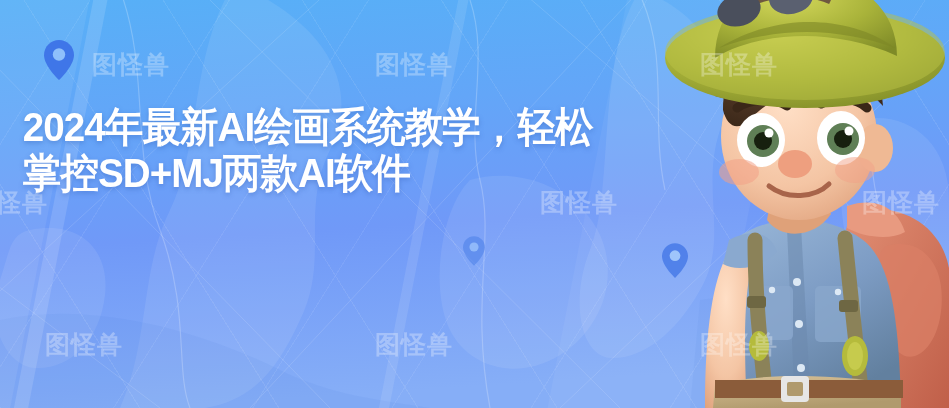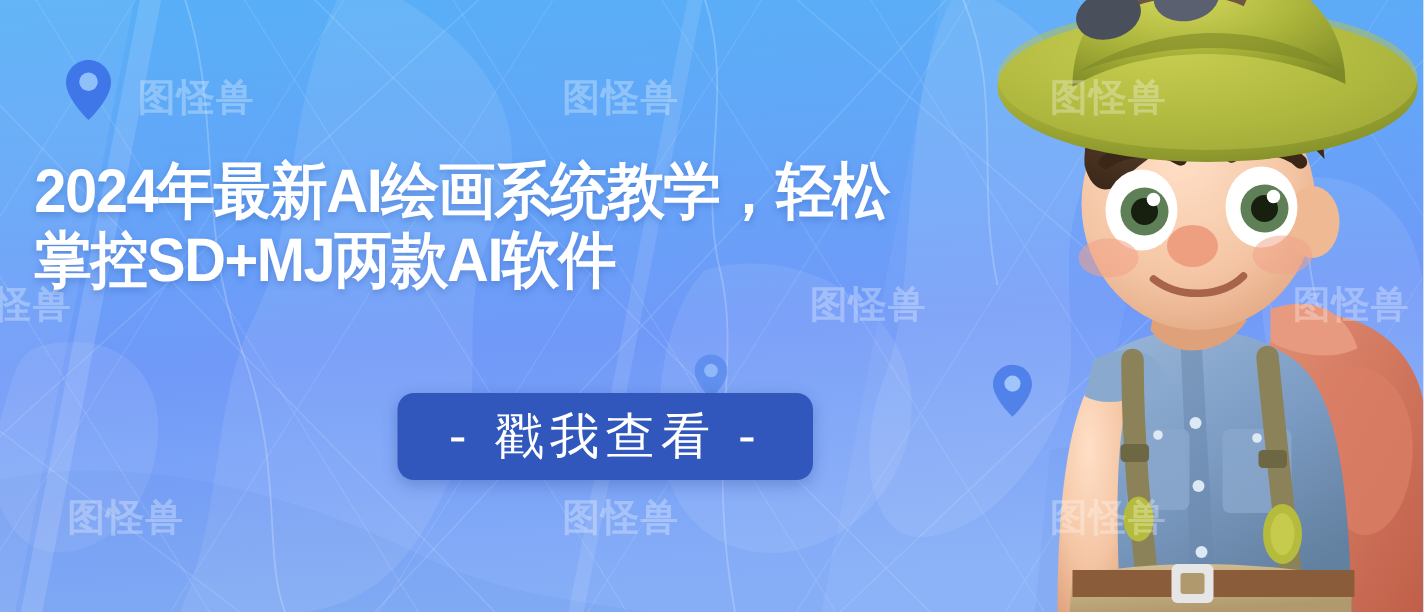--- a/index.html
+++ b/index.html
@@ -266,17 +266,14 @@
     <div class="wm" style="left:45px;top:328px;">图怪兽</div>
     <div class="wm" style="left:375px;top:328px;">图怪兽</div>
     <div class="wm" style="left:700px;top:328px;">图怪兽</div>
   </div>
 
   <div class="headline">
     <span class="hl-line l1">2024年最新AI绘画系统教学，轻松</span>
     <span class="hl-line l2">掌控SD+MJ两款AI软件</span>
   </div>
 
-  <div class="cta">
-    <span class="cta-text">- 戳我查看 -</span>
-  </div>
 
 </div>
 
 </body></html>

